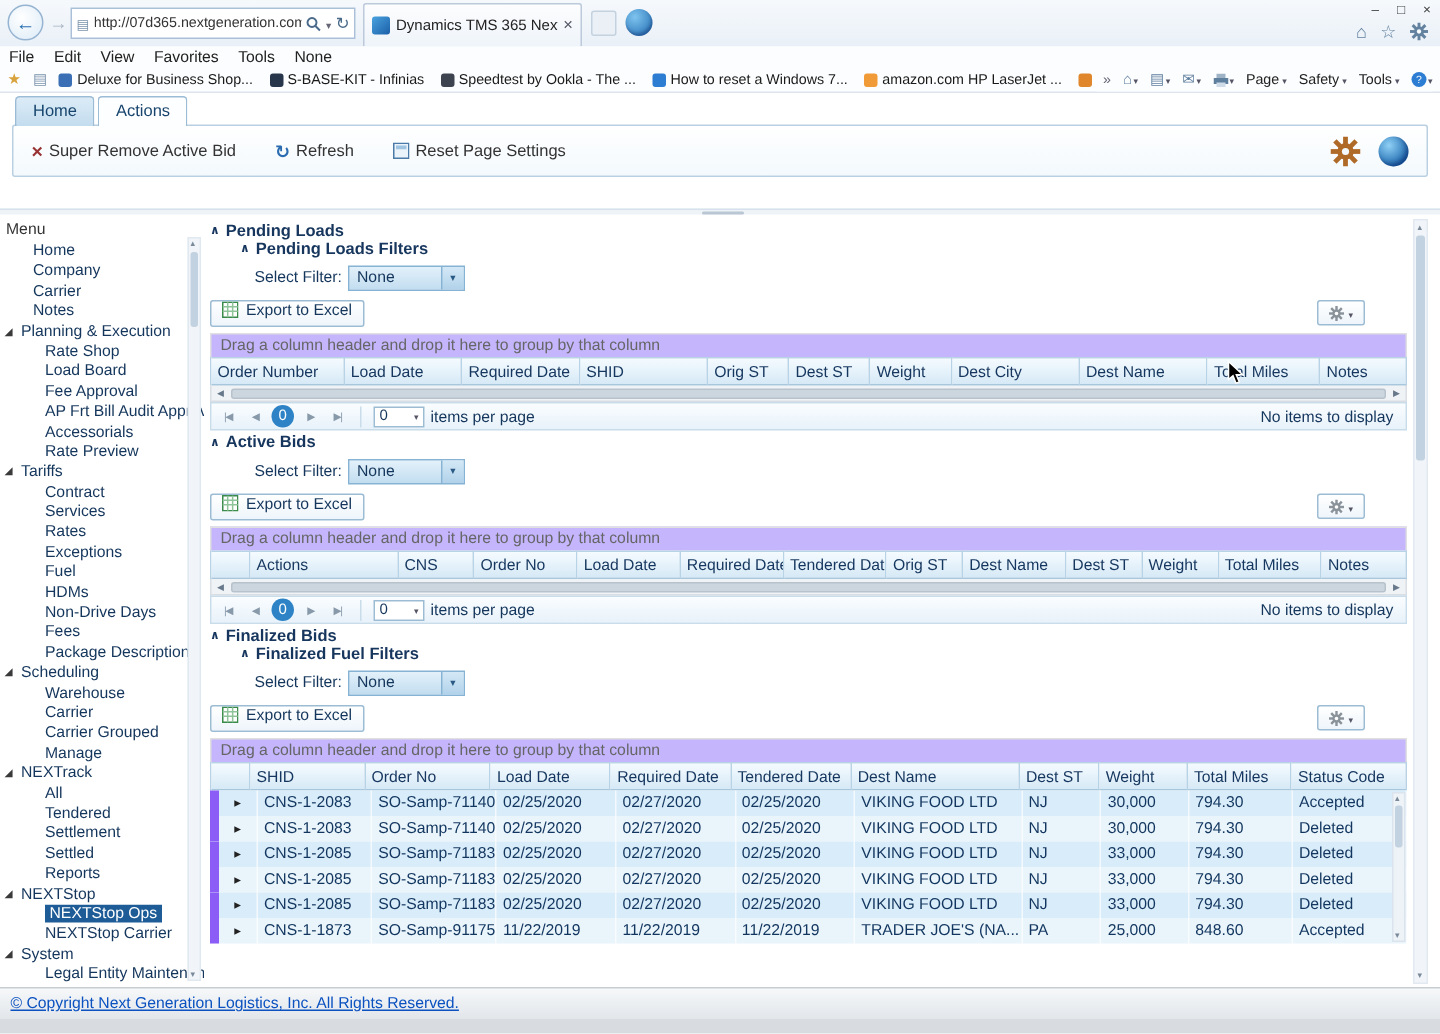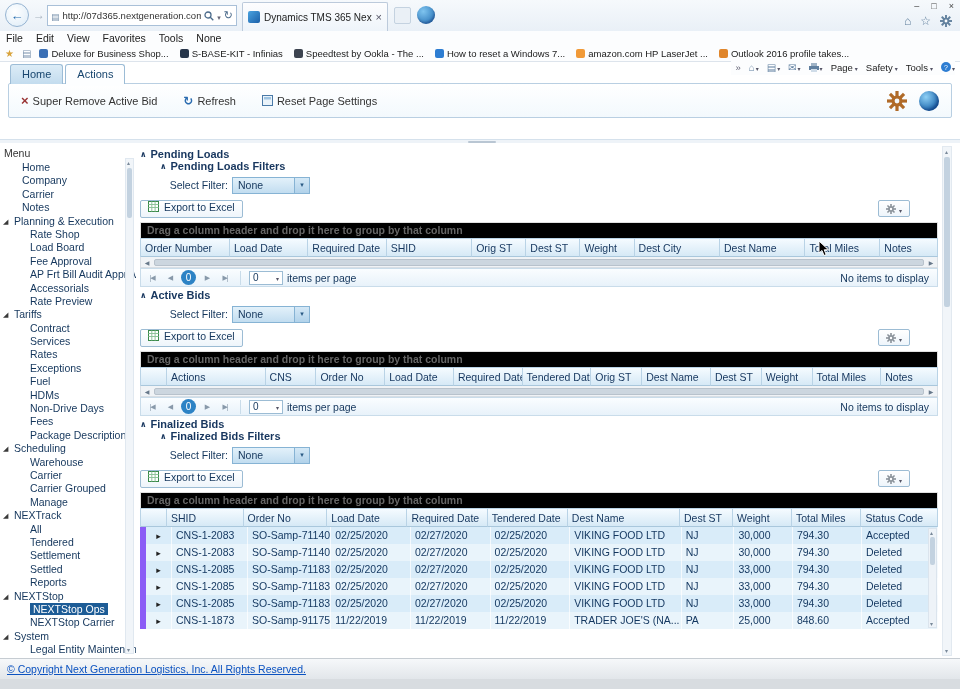--- a/index.html
+++ b/index.html
@@ -41,21 +41,21 @@
   .menubar { position:absolute; top:31px; left:0; width:960px; height:14px; background:#fcfdfe;
              display:flex; align-items:center; padding-left:6px; }
   .menu-item { font-size:10.5px; color:#222; padding-right:13px; }
   .favbar { position:absolute; top:45px; left:0; width:960px; height:17px; background:#fcfdfe;
             border-bottom:1px solid #dde4ec; display:flex; align-items:center; padding:0 5px; gap:8px; }
   .fav-star::before { content:"★"; color:#d8a33c; font-size:10px; }
   .fav-page::before { content:"▤"; color:#7a93ad; font-size:10px; }
   .fav-items { display:flex; gap:11px;align-items:center; }
   .fav-item { display:flex; align-items:center; gap:3px; font-size:9.5px; color:#1a1a1a; white-space:nowrap; }
   .fav-ico { width:9px; height:9px; border-radius:2px; background:#888; }
-  .fav-right { position:absolute; right:5px; top:14px; height:16px; display:flex; align-items:center;
+  .fav-right { position:absolute; right:5px; top:0; height:16px; display:flex; align-items:center;
                gap:8px; font-size:9.5px; color:#222; background:#fcfdfe; padding-left:4px; }
   .chev::before { content:"»"; color:#667; }
   .fr-ico { color:#5f7f9f; font-size:10px; display:flex; align-items:center; gap:1px; }
   .dd7::before { content:"▾"; font-size:6px; color:#556; }
   .fr-home::before { content:"⌂"; }
   .fr-feed::before { content:"▤"; }
   .fr-mail::before { content:"✉"; }
   .fr-menu { display:flex; align-items:center; gap:2px; }
   .help-circle { width:10px; height:10px; border-radius:50%; background:#2d7dd2; color:#fff;
                  font-size:7px; display:flex; align-items:center; justify-content:center; }
@@ -119,21 +119,21 @@
             background:linear-gradient(#d4e8f6,#b1d2ea); }
   .dd-btn::before { content:"▾"; font-size:7px; color:#2a5a84; }
   .export-row { height:22px; margin-top:1px; display:flex; align-items:center; position:relative; }
   .export-btn { display:flex; align-items:flex-start; gap:5px; height:18px; padding:0 7px;
                 background:linear-gradient(#ffffff,#eef5fb); border:1px solid #9cbcd4; border-radius:2px;
                 font-size:10.5px; color:#14365c; font-family:inherit; }
   .gear-btn { position:absolute; right:28px; top:2px; width:32px; height:17px;
               background:linear-gradient(#ffffff,#eef5fb); border:1px solid #9cbcd4; border-radius:2px;
               display:flex; align-items:center; justify-content:center; gap:3px; }
   .drag-bar { height:16px; line-height:14px; margin-top:2px; font-size:10.5px; color:#666;
-              background:#000000; border:1px solid #e0e0e0; border-bottom:none; padding-left:6px;font-weight:bold; }
+              background:#c4b5fd; border:1px solid #e0e0e0; border-bottom:none; padding-left:6px; }
   .grid-head { display:flex; border-left:1px solid #b9d3e6; }
   .hcell { flex:1; background:linear-gradient(#f5fbff,#d6e9f6); border-right:1px solid #b9d3e6;
            border-top:1px solid #b9d3e6; border-bottom:1px solid #a9c7dc; font-size:10.5px; color:#15365e;
            padding:3px 4px 2px; white-space:nowrap; overflow:hidden; height:19px; }
   .hscroll { height:11px; background:#f0f3f6; border:1px solid #d8dee4; border-top:none;
              display:flex; align-items:center; }
   .hs-left,.hs-right { font-size:6px; color:#67788a; width:12px; text-align:center; }
   .hs-left::before { content:"◀"; } .hs-right::before { content:"▶"; }
   .hs-thumb { flex:1; height:7px; background:#ccd6df; border:1px solid #b8c2cc; border-radius:2px; margin:0 1px; }
   .pager { height:19px; background:linear-gradient(#fafdff,#e8f2fa); border:1px solid #c9dcea;
@@ -574,21 +574,21 @@
             <span>0</span>
             <span class="dd7"></span>
           </span>
         <span>items per page</span>
         <span class="pg-status">No items to display</span>
       </div>
     </div>
 
     <div class="section">
       <div class="sec-h1"><span class="caret"></span><span>Finalized Bids</span></div>
-      <div class="sec-h2"><span class="caret"></span><span>Finalized Bids Filters</span></div>
+      <div class="sec-h2"><span class="caret"></span><span>Finalized Fuel Filters</span></div>
       <div class="filter-row">
         <span class="filter-label">Select Filter:</span>
         <div class="dropdown">
           <span>None</span>
           <span class="dd-btn"></span>
         </div>
       </div>
       <div class="export-row">
         <button class="export-btn">
           <svg width="11" height="11">

